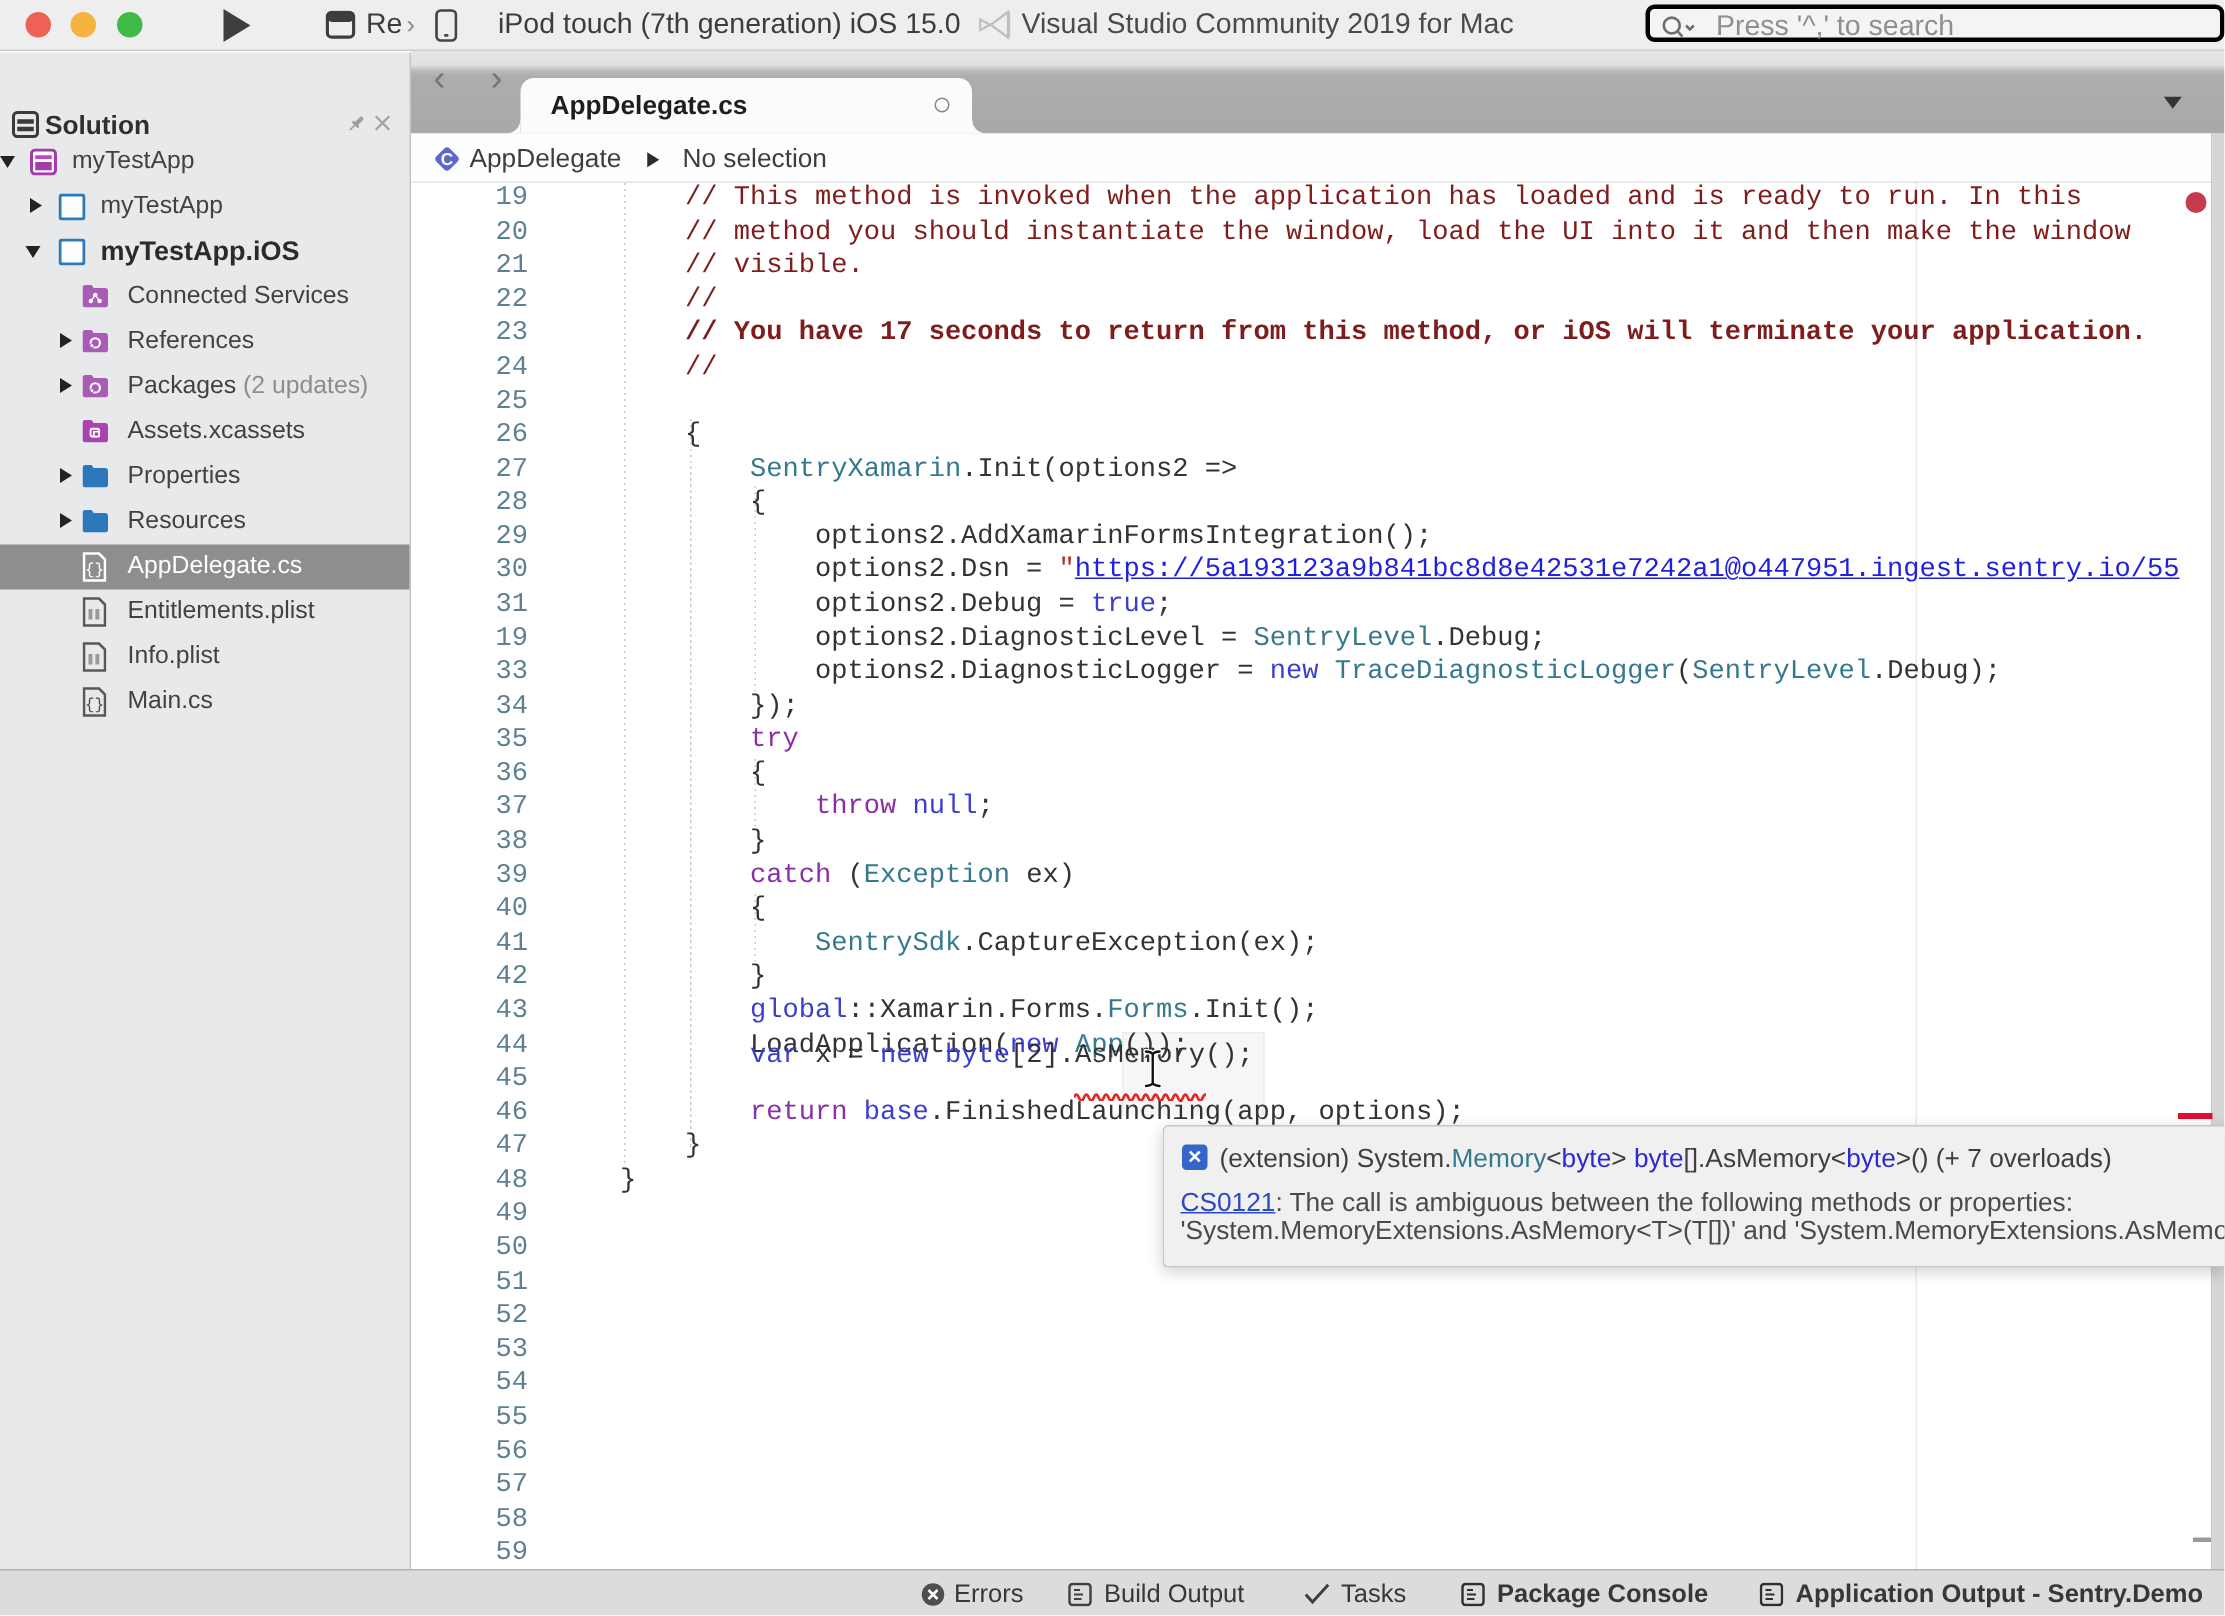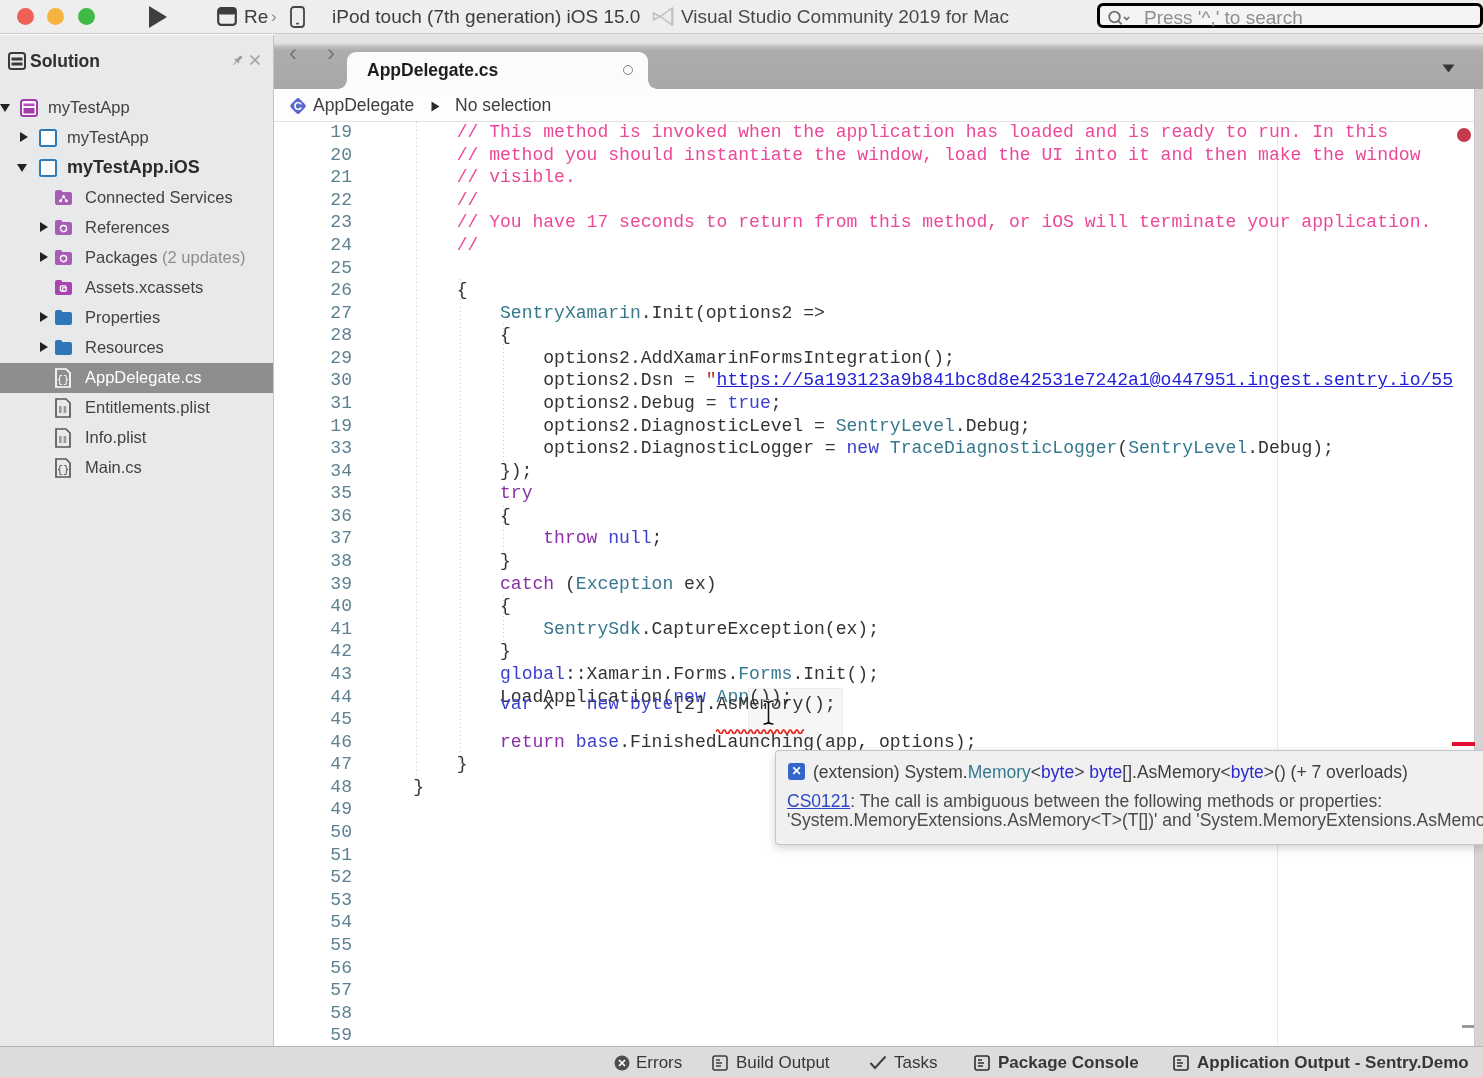--- a/index.html
+++ b/index.html
@@ -8,21 +8,21 @@
   .abs { position:absolute; }
 
   
   #toolbar { left:0; top:0; width:1483px; height:34px; background:#efeeef; border-bottom:1px solid #cbcbcb; }
   .tl { position:absolute; top:8px; width:17px; height:17px; border-radius:50%; }
   #toolbar .txt { position:absolute; top:6px; font-size:19px; color:#3c3c3c; white-space:nowrap; }
   #search { position:absolute; left:1097px; top:3px; width:386px; height:25px; background:#f5f4f5; border:3px solid #000000; border-radius:6px; }
 
   
   #sidebar { left:0; top:35px; width:274px; height:1011px; background:#e8e9ea; border-right:1px solid #c5c5c5; }
-  #sidebar .hdr { position:absolute; left:0; top:12px; width:100%; height:30px;padding-left:28px; }
+  #sidebar .hdr { position:absolute; left:0; top:34px; width:100%; height:30px;padding-left:28px; }
   #sidebar .hdr .t { position:absolute; left:30px; top:4px; font-size:17.5px; font-weight:bold; color:#2f2f2f; }
   .row { position:absolute; left:0; width:273px; height:30px; }
   .row .lbl { position:absolute; top:5px; font-size:16.5px; color:#424242; white-space:nowrap; }
   .row.sel { background:#8e8e8e; }
   .row.sel .lbl { color:#fff; }
   .arrow { position:absolute; width:0; height:0; }
   .arr-r { border-left:8px solid #222222; border-top:5px solid transparent; border-bottom:5px solid transparent; }
   .arr-d { border-top:8px solid #222222; border-left:5px solid transparent; border-right:5px solid transparent; }
   .gray2 { color:#8d8d8d; }
 
@@ -41,21 +41,21 @@
   #crumb .t2 { position:absolute; left:181px; top:6px; font-size:17.5px; color:#3d3d3d; }
 
   
   #editor { left:274px; top:122px; width:1200px; height:924px; background:#fff; }
   #colguide { position:absolute; left:1003px; top:0; width:1px; height:924px; background:#e9e9e9; }
   .ln { position:absolute; left:0; width:78px; text-align:right; font-family:"Liberation Mono", monospace; font-size:18.06px; line-height:22.58px; color:#5d8192; }
   .cl { position:absolute; left:96px; font-family:"Liberation Mono", monospace; font-size:18.06px; line-height:22.58px; color:#333333; white-space:pre; }
   .k { color:#3b3fcd; }       
   .p { color:#8b2fa8; }       
   .t { color:#36798f; }       
-  .c { color:#ec4899;text-align:center; }       
+  .c { color:#7f1d1d;text-align:center; }       
   .q { color:#b5332d; }       
   .lnk { color:#2121dd; text-decoration:underline; }
   .guide { position:absolute; width:1px; background-image:repeating-linear-gradient(to bottom, #c9c9c9 0 1.5px, transparent 1.5px 4px); }
 
   
   #sbdiv { left:1474px; top:89px; width:1px; height:957px; background:#c8c8c8; }
   #sbtrack { left:1475px; top:89px; width:8px; height:957px; background:#d5d5d5; }
 
   
   #tip { left:775px; top:750px; width:708px; height:95px; background:#f1f0f0; border:1px solid #c6c6c6; border-right:none; border-radius:4px 0 0 4px; box-shadow:0 3px 10px rgba(0,0,0,0.18); overflow:hidden; }
@@ -319,21 +319,21 @@
   <div class="ln" style="top:789.3px;">54</div>
   <div class="ln" style="top:811.9px;">55</div>
   <div class="ln" style="top:834.5px;">56</div>
   <div class="ln" style="top:857.0px;">57</div>
   <div class="ln" style="top:879.6px;">58</div>
   <div class="ln" style="top:902.2px;">59</div>
   <div class="cl" style="top:-1.0px;">        <span class="c">// This method is invoked when the application has loaded and is ready to run. In this</span></div>
   <div class="cl" style="top:21.6px;">        <span class="c">// method you should instantiate the window, load the UI into it and then make the window</span></div>
   <div class="cl" style="top:44.2px;">        <span class="c">// visible.</span></div>
   <div class="cl" style="top:66.7px;">        <span class="c">//</span></div>
-  <div class="cl" style="top:89.3px;">        <span class="c">// You have 17 seconds to return from this method, or iOS will terminate your application.</span></div>
+  <div class="cl" style="top:89.3px;font-weight:bold;">        <span class="c">// You have 17 seconds to return from this method, or iOS will terminate your application.</span></div>
   <div class="cl" style="top:111.9px;">        <span class="c">//</span></div>
   <div class="cl" style="top:157.1px;">        {</div>
   <div class="cl" style="top:179.6px;">            <span class="t">SentryXamarin</span>.Init(options2 =&gt;</div>
   <div class="cl" style="top:202.2px;">            {</div>
   <div class="cl" style="top:224.8px;">                options2.AddXamarinFormsIntegration();</div>
   <div class="cl" style="top:247.4px;">                options2.Dsn = <span class="q">"</span><span class="lnk">https://5a193123a9b841bc8d8e42531e7242a1@o447951.ingest.sentry.io/55</span></div>
   <div class="cl" style="top:270.0px;">                options2.Debug = <span class="k">true</span>;</div>
   <div class="cl" style="top:292.5px;">                options2.DiagnosticLevel = <span class="t">SentryLevel</span>.Debug;</div>
   <div class="cl" style="top:315.1px;">                options2.DiagnosticLogger = <span class="k">new</span> <span class="t">TraceDiagnosticLogger</span>(<span class="t">SentryLevel</span>.Debug);</div>
   <div class="cl" style="top:337.7px;">            });</div>

